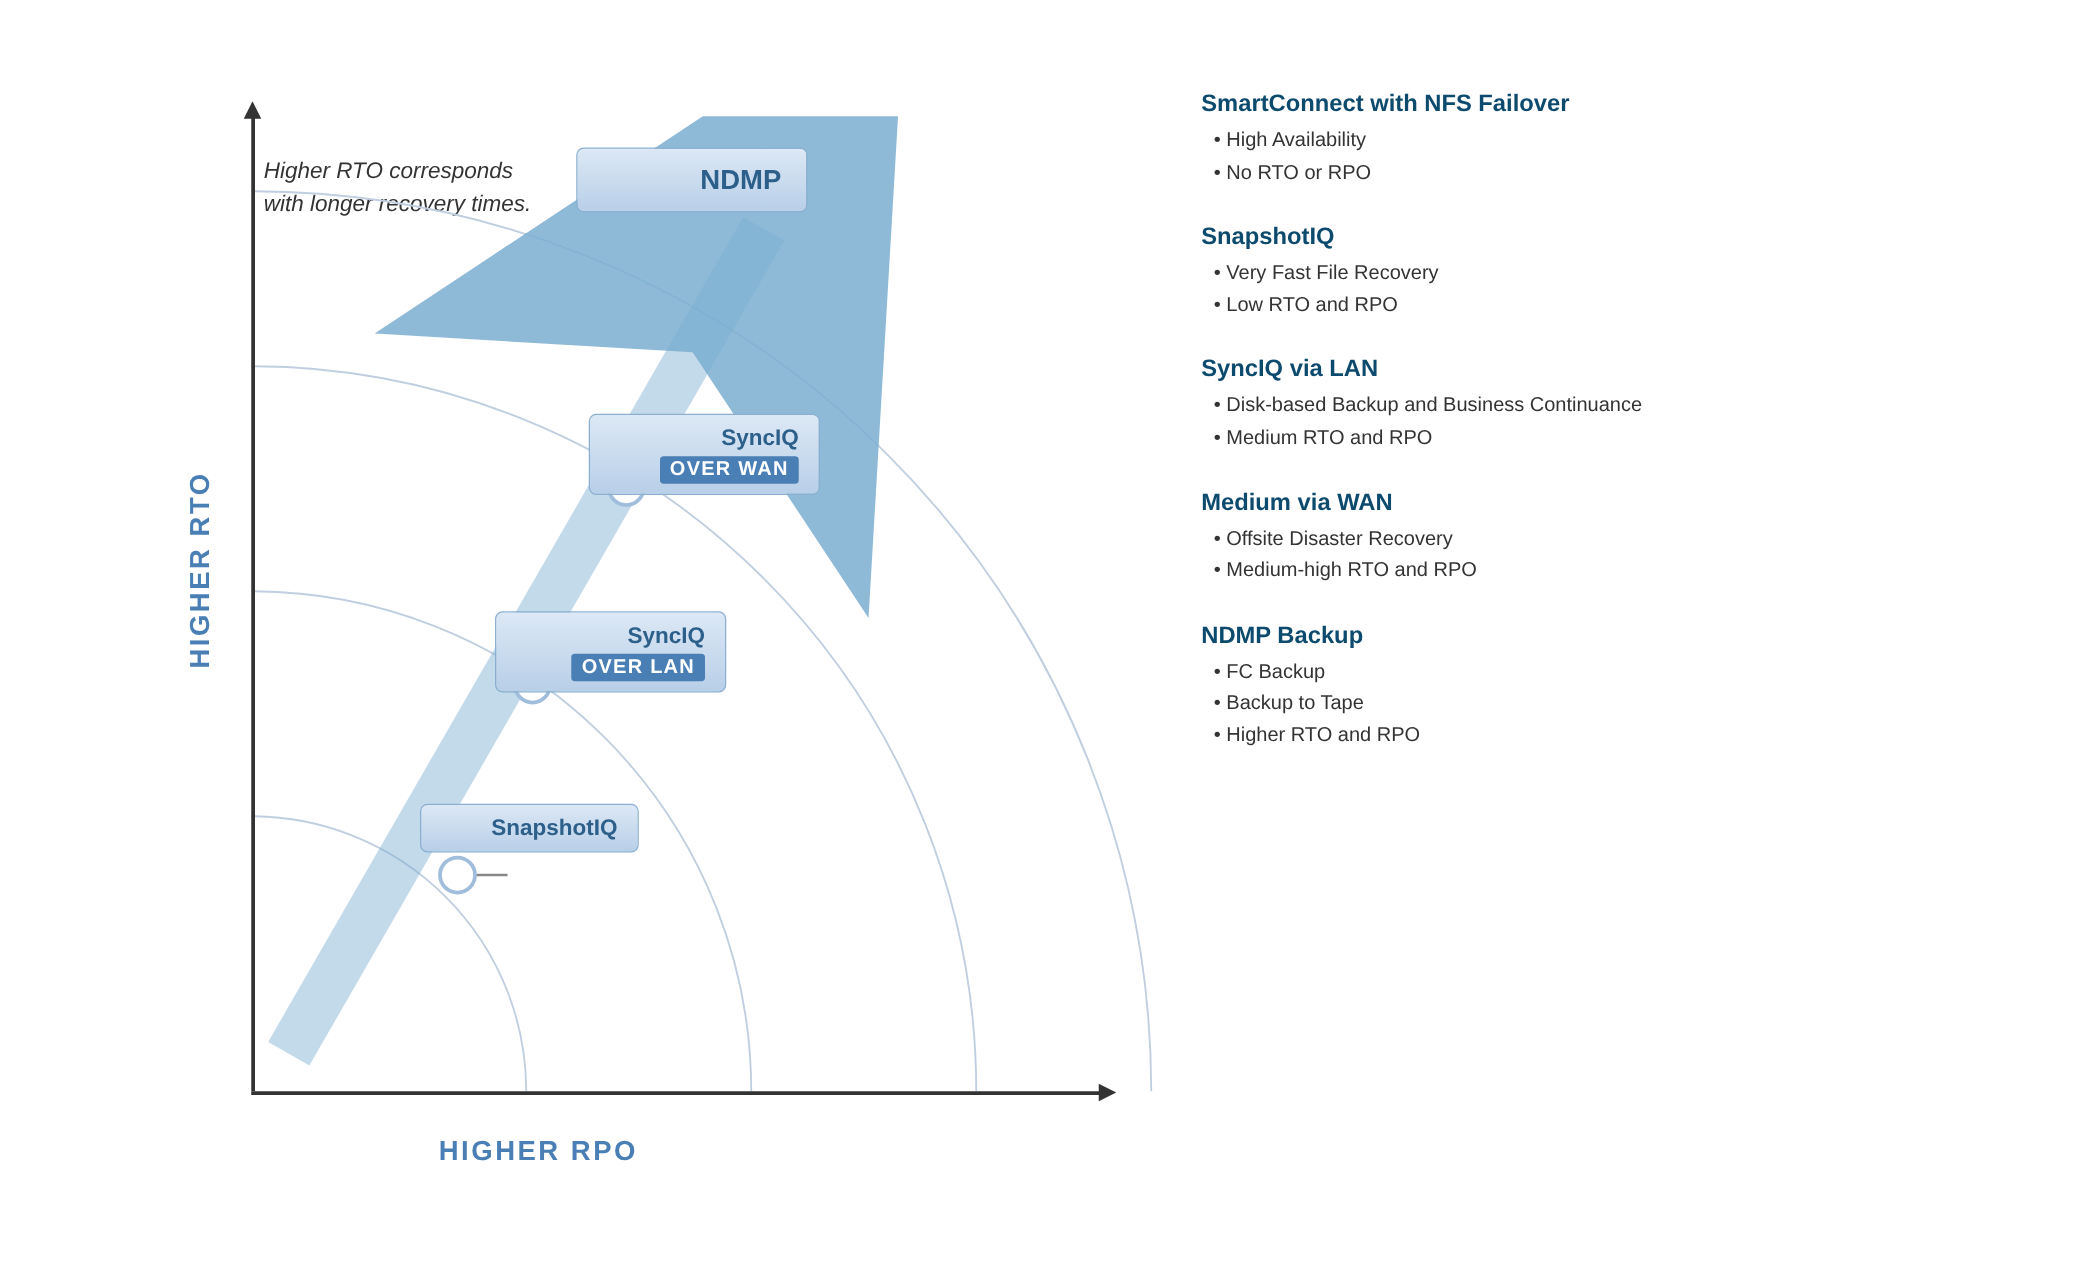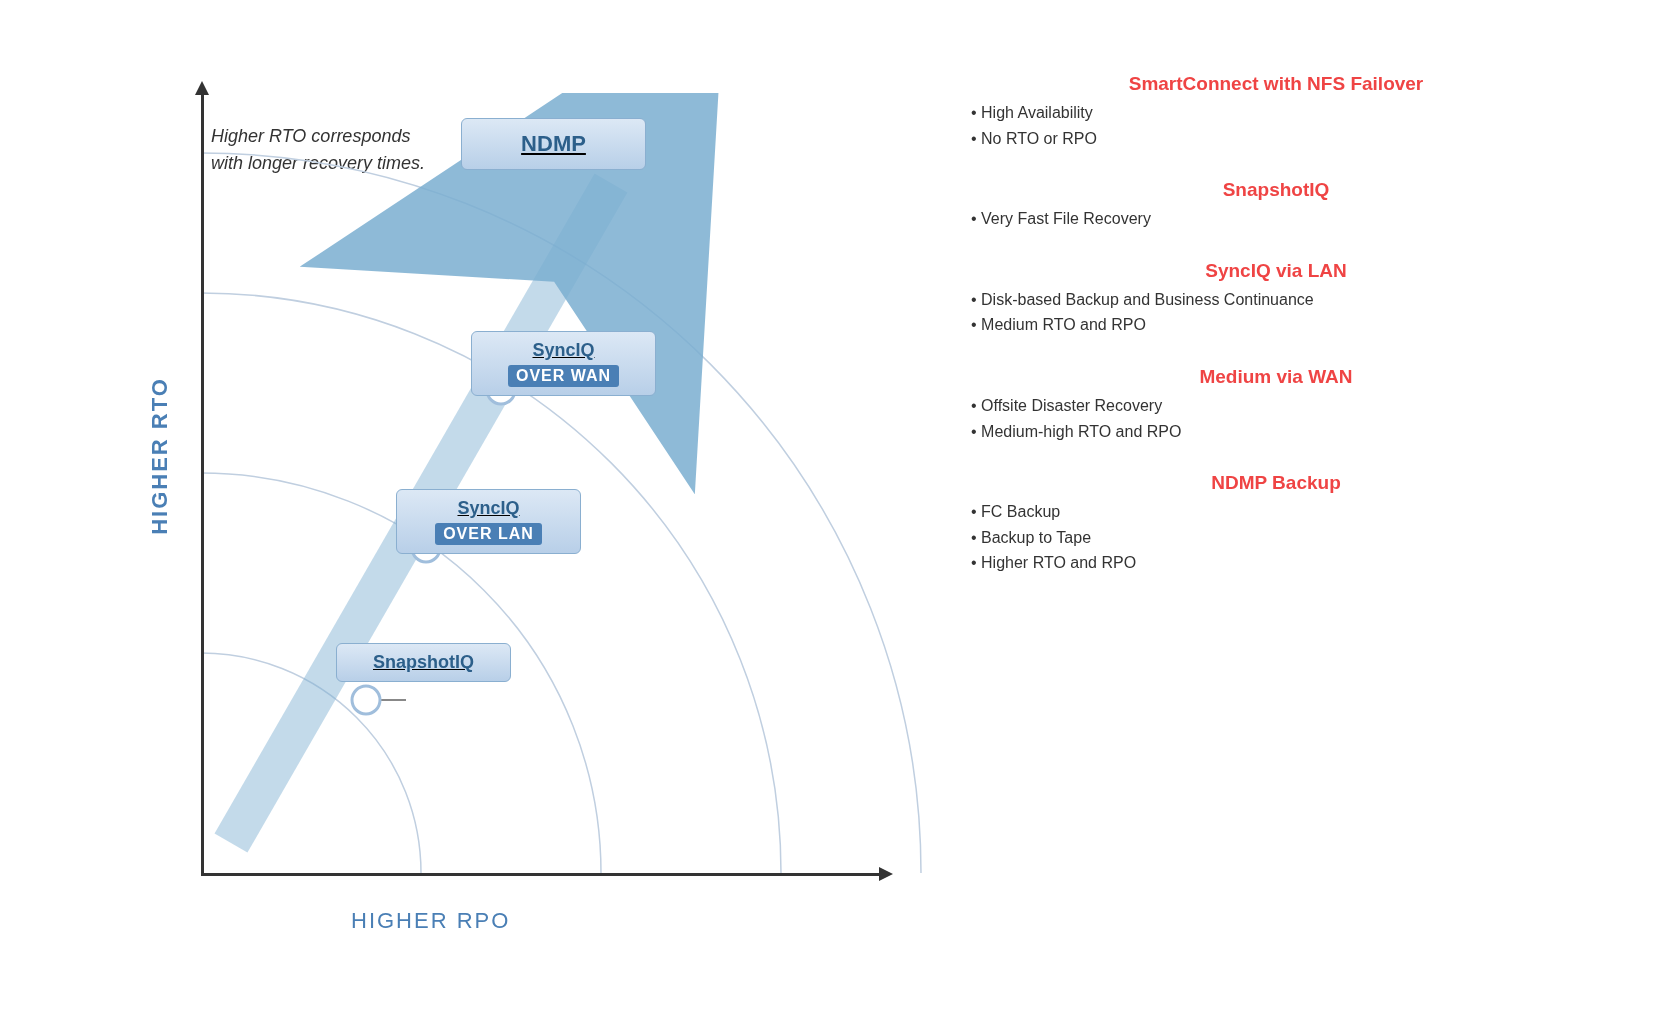--- a/index.html
+++ b/index.html
@@ -73,40 +73,39 @@
       color: #4a7fb5;
       letter-spacing: 2px;
       white-space: nowrap;
       transform-origin: center center;
     }
     .label-x {
       position: absolute;
       left: 280px;
       top: 845px;
       font-size: 22px;
-      font-weight: normal;
+      font-weight: bold;
       color: #4a7fb5;
       letter-spacing: 2px;
     }
     
     .arcs {
       position: absolute;
       left: 100px;
       top: 30px;
     }
     
     .product-box {
       position: absolute;
       background: linear-gradient(180deg, #dce8f5 0%, #b8cfe8 100%);
       border: 1px solid #8aafd0;
       border-radius: 6px;
-      text-align: center;
+      text-align: right;
       padding: 8px 16px;
       z-index: 10;
-      text-decoration: underline;
     }
     .product-box .box-title {
       font-size: 18px;
       font-weight: bold;
       color: #2c5f8a;
     }
     .product-box .box-sub {
       background: #4a7fb5;
       color: #fff;
       font-size: 16px;
@@ -133,23 +132,22 @@
       flex: 1;
       padding-left: 30px;
       padding-top: 10px;
     }
     .legend-section {
       margin-bottom: 28px;
     }
     .legend-title {
       font-size: 19px;
       font-weight: bold;
-      color: #ef4444;
+      color: #0c4a6e;
       margin-bottom: 5px;
-      text-align: center;
     }
     .legend-item {
       font-size: 16px;
       color: #333;
       line-height: 1.6;
       padding-left: 10px;
     }
     .legend-item::before {
       content: '• ';
     }
@@ -227,20 +225,21 @@
 
     <div class="legend-section">
       <div class="legend-title">SmartConnect with NFS Failover</div>
       <div class="legend-item">High Availability</div>
       <div class="legend-item">No RTO or RPO</div>
     </div>
 
     <div class="legend-section">
       <div class="legend-title">SnapshotIQ</div>
       <div class="legend-item">Very Fast File Recovery</div>
+      <div class="legend-item">Low RTO and RPO</div>
     </div>
 
     <div class="legend-section">
       <div class="legend-title">SyncIQ via LAN</div>
       <div class="legend-item">Disk-based Backup and Business Continuance</div>
       <div class="legend-item">Medium RTO and RPO</div>
     </div>
 
     <div class="legend-section">
       <div class="legend-title">Medium via WAN</div>

